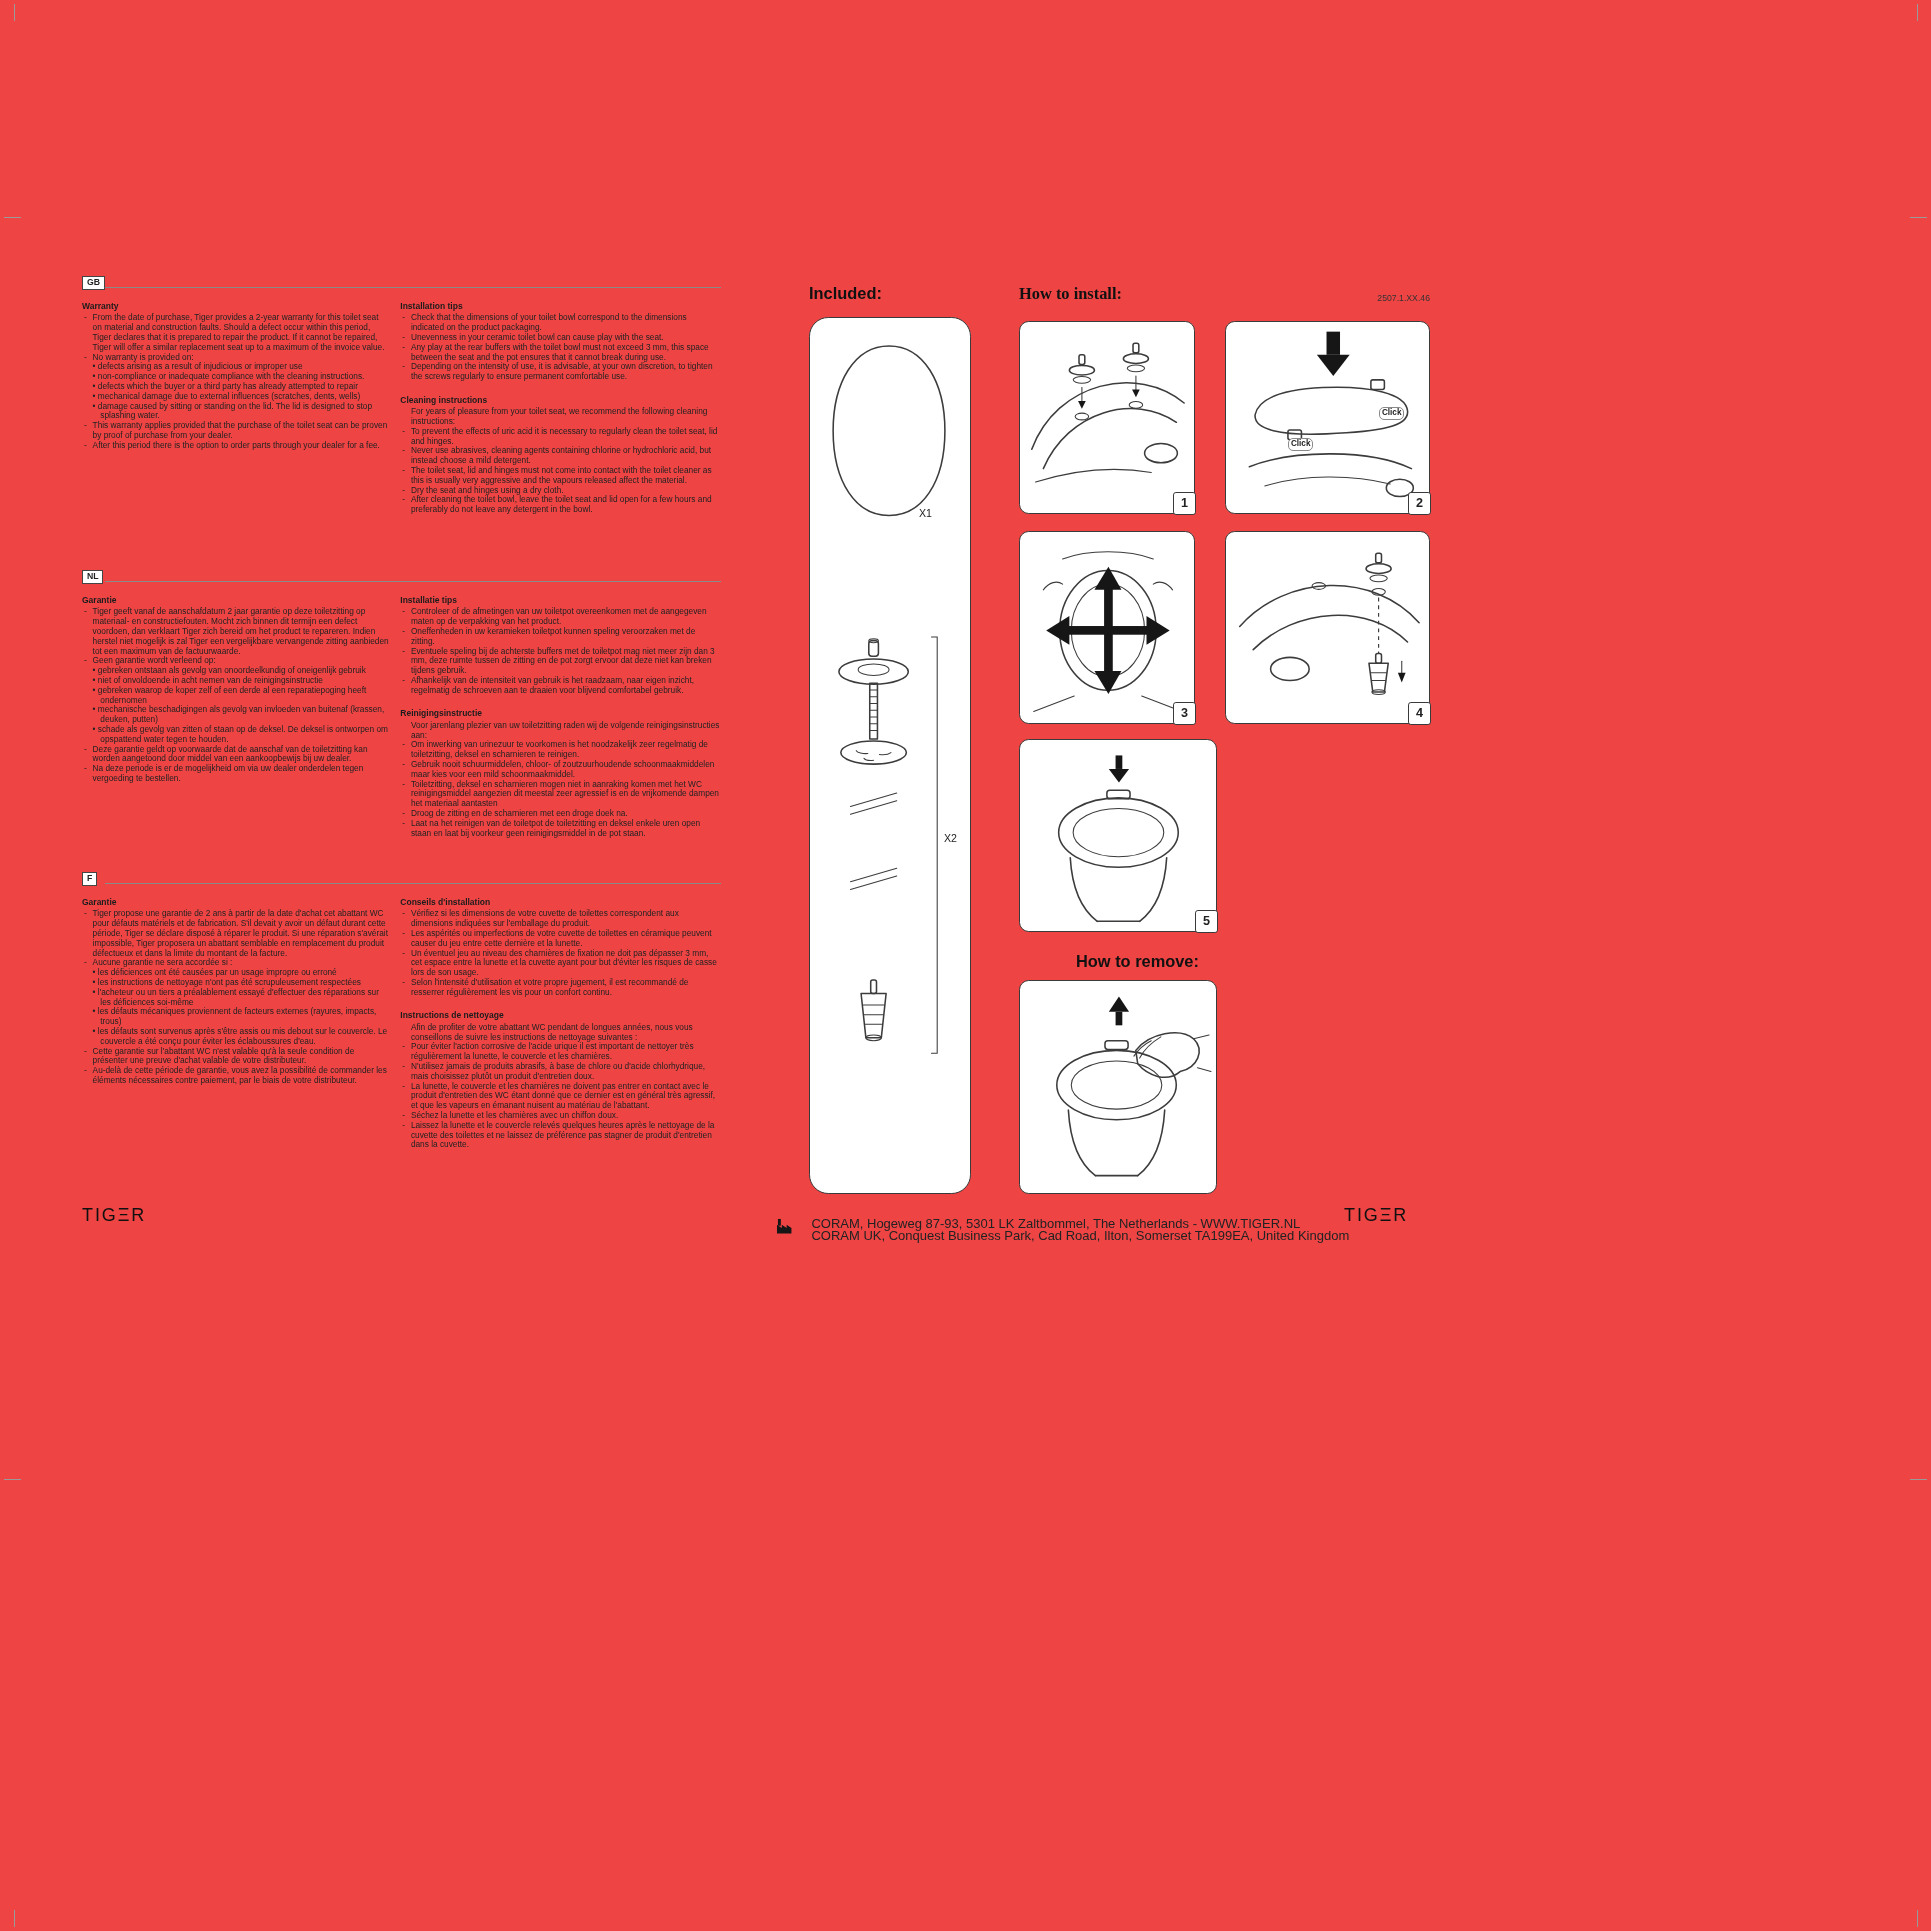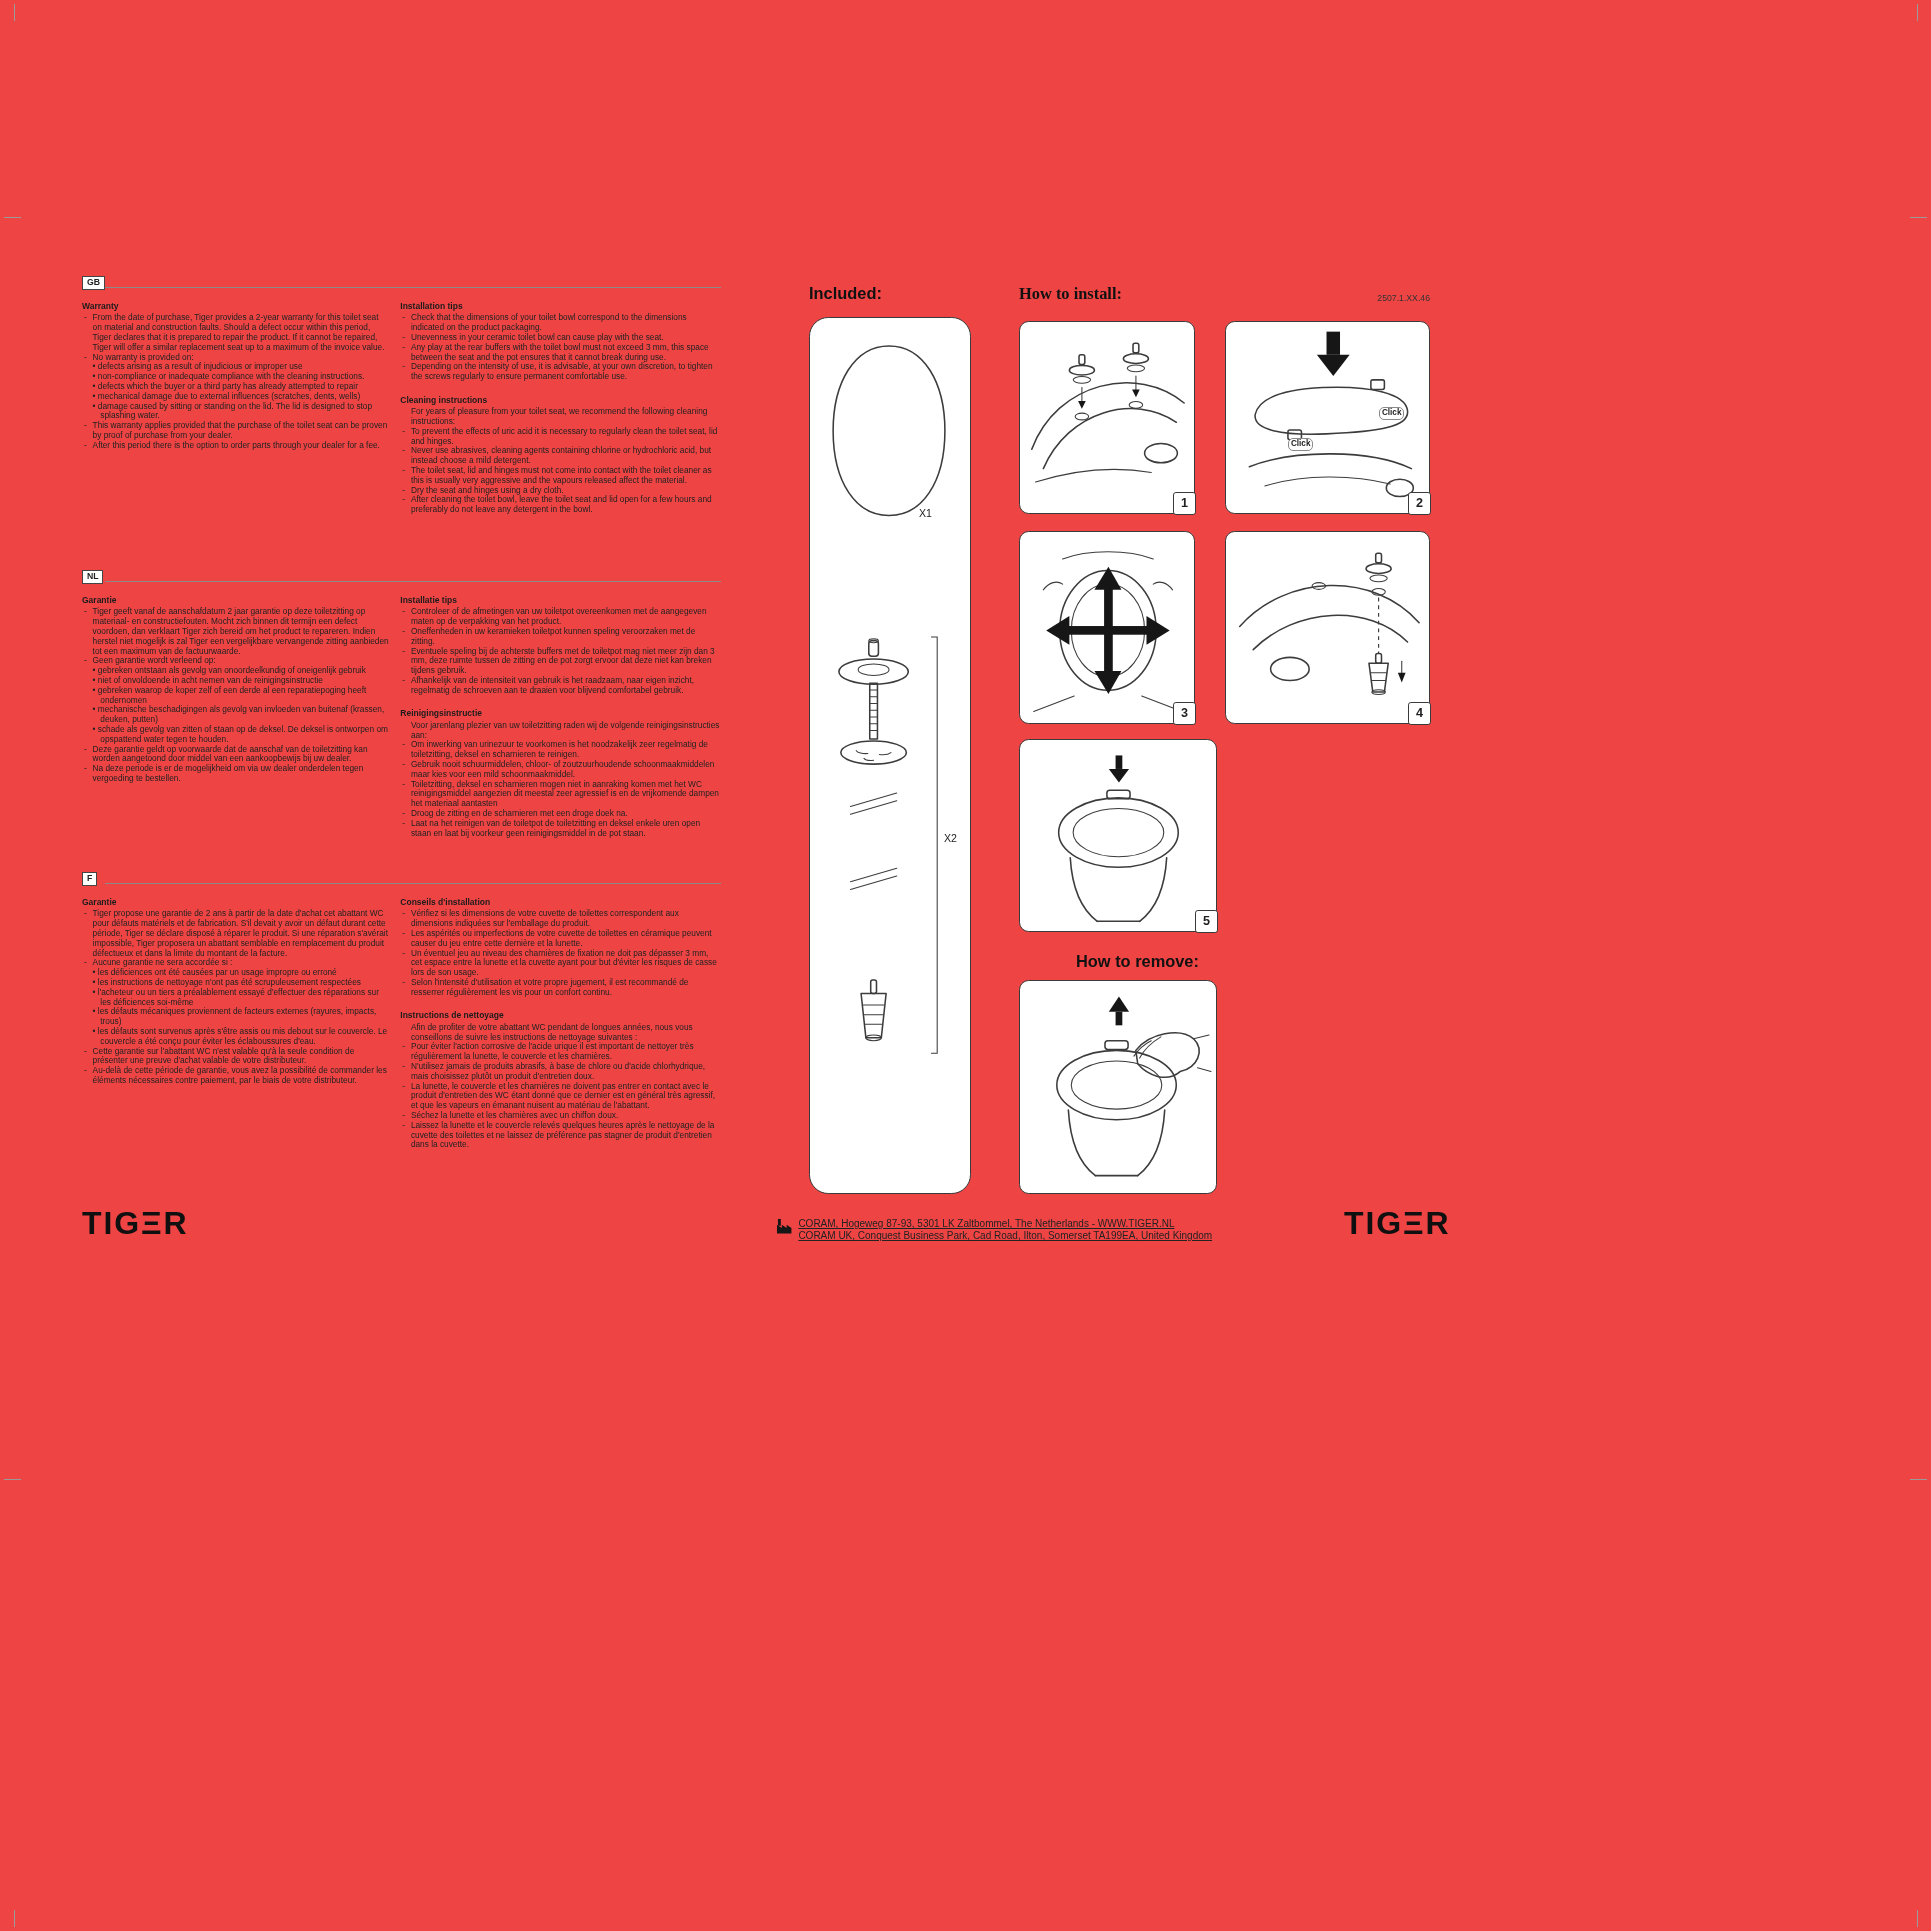--- a/index.html
+++ b/index.html
@@ -55,22 +55,22 @@
   #x1-label { left:108px; top:189px; }
   #x2-label { left:133px; top:514px; }
 
   .click { position:absolute; font-size:8.2px; font-weight:bold; color:#222; background:#fff;
            border:1px solid #8a8a8a; border-radius:5px; padding:0 1.9px; line-height:10.6px; }
   #click-a { left:153px; top:85px; }
   #click-b { left:62px; top:116px; }
 
   
   #footer { position:absolute; left:776px; top:1218px; display:flex; }
-  #footer .txt { margin-left:5px; font-size:10px; line-height:12px; color:#222;text-decoration:underline; }
-  .tiger { position:absolute; font-weight:700; font-size:32px; letter-spacing:1.9px; color:#101010; }
+  #footer .txt { margin-left:18px; font-size:13px; line-height:12px; color:#222; }
+  .tiger { position:absolute; font-weight:400; font-size:18px; letter-spacing:1.9px; color:#101010; }
   #tiger-left { left:82px; top:1205px; }
   #tiger-right { left:1344px; top:1205px; }
 
   svg .ln { fill:none; stroke:#3c3c3c; stroke-width:1.6; stroke-linecap:round; stroke-linejoin:round; }
   svg .thin { fill:none; stroke:#3c3c3c; stroke-width:1.1; stroke-linecap:round; }
   svg .solid { fill:#161616; stroke:none; }
   svg .dash { fill:none; stroke:#3c3c3c; stroke-width:1.2; stroke-dasharray:4 4; }
 </style>
 </head>
 <body>

